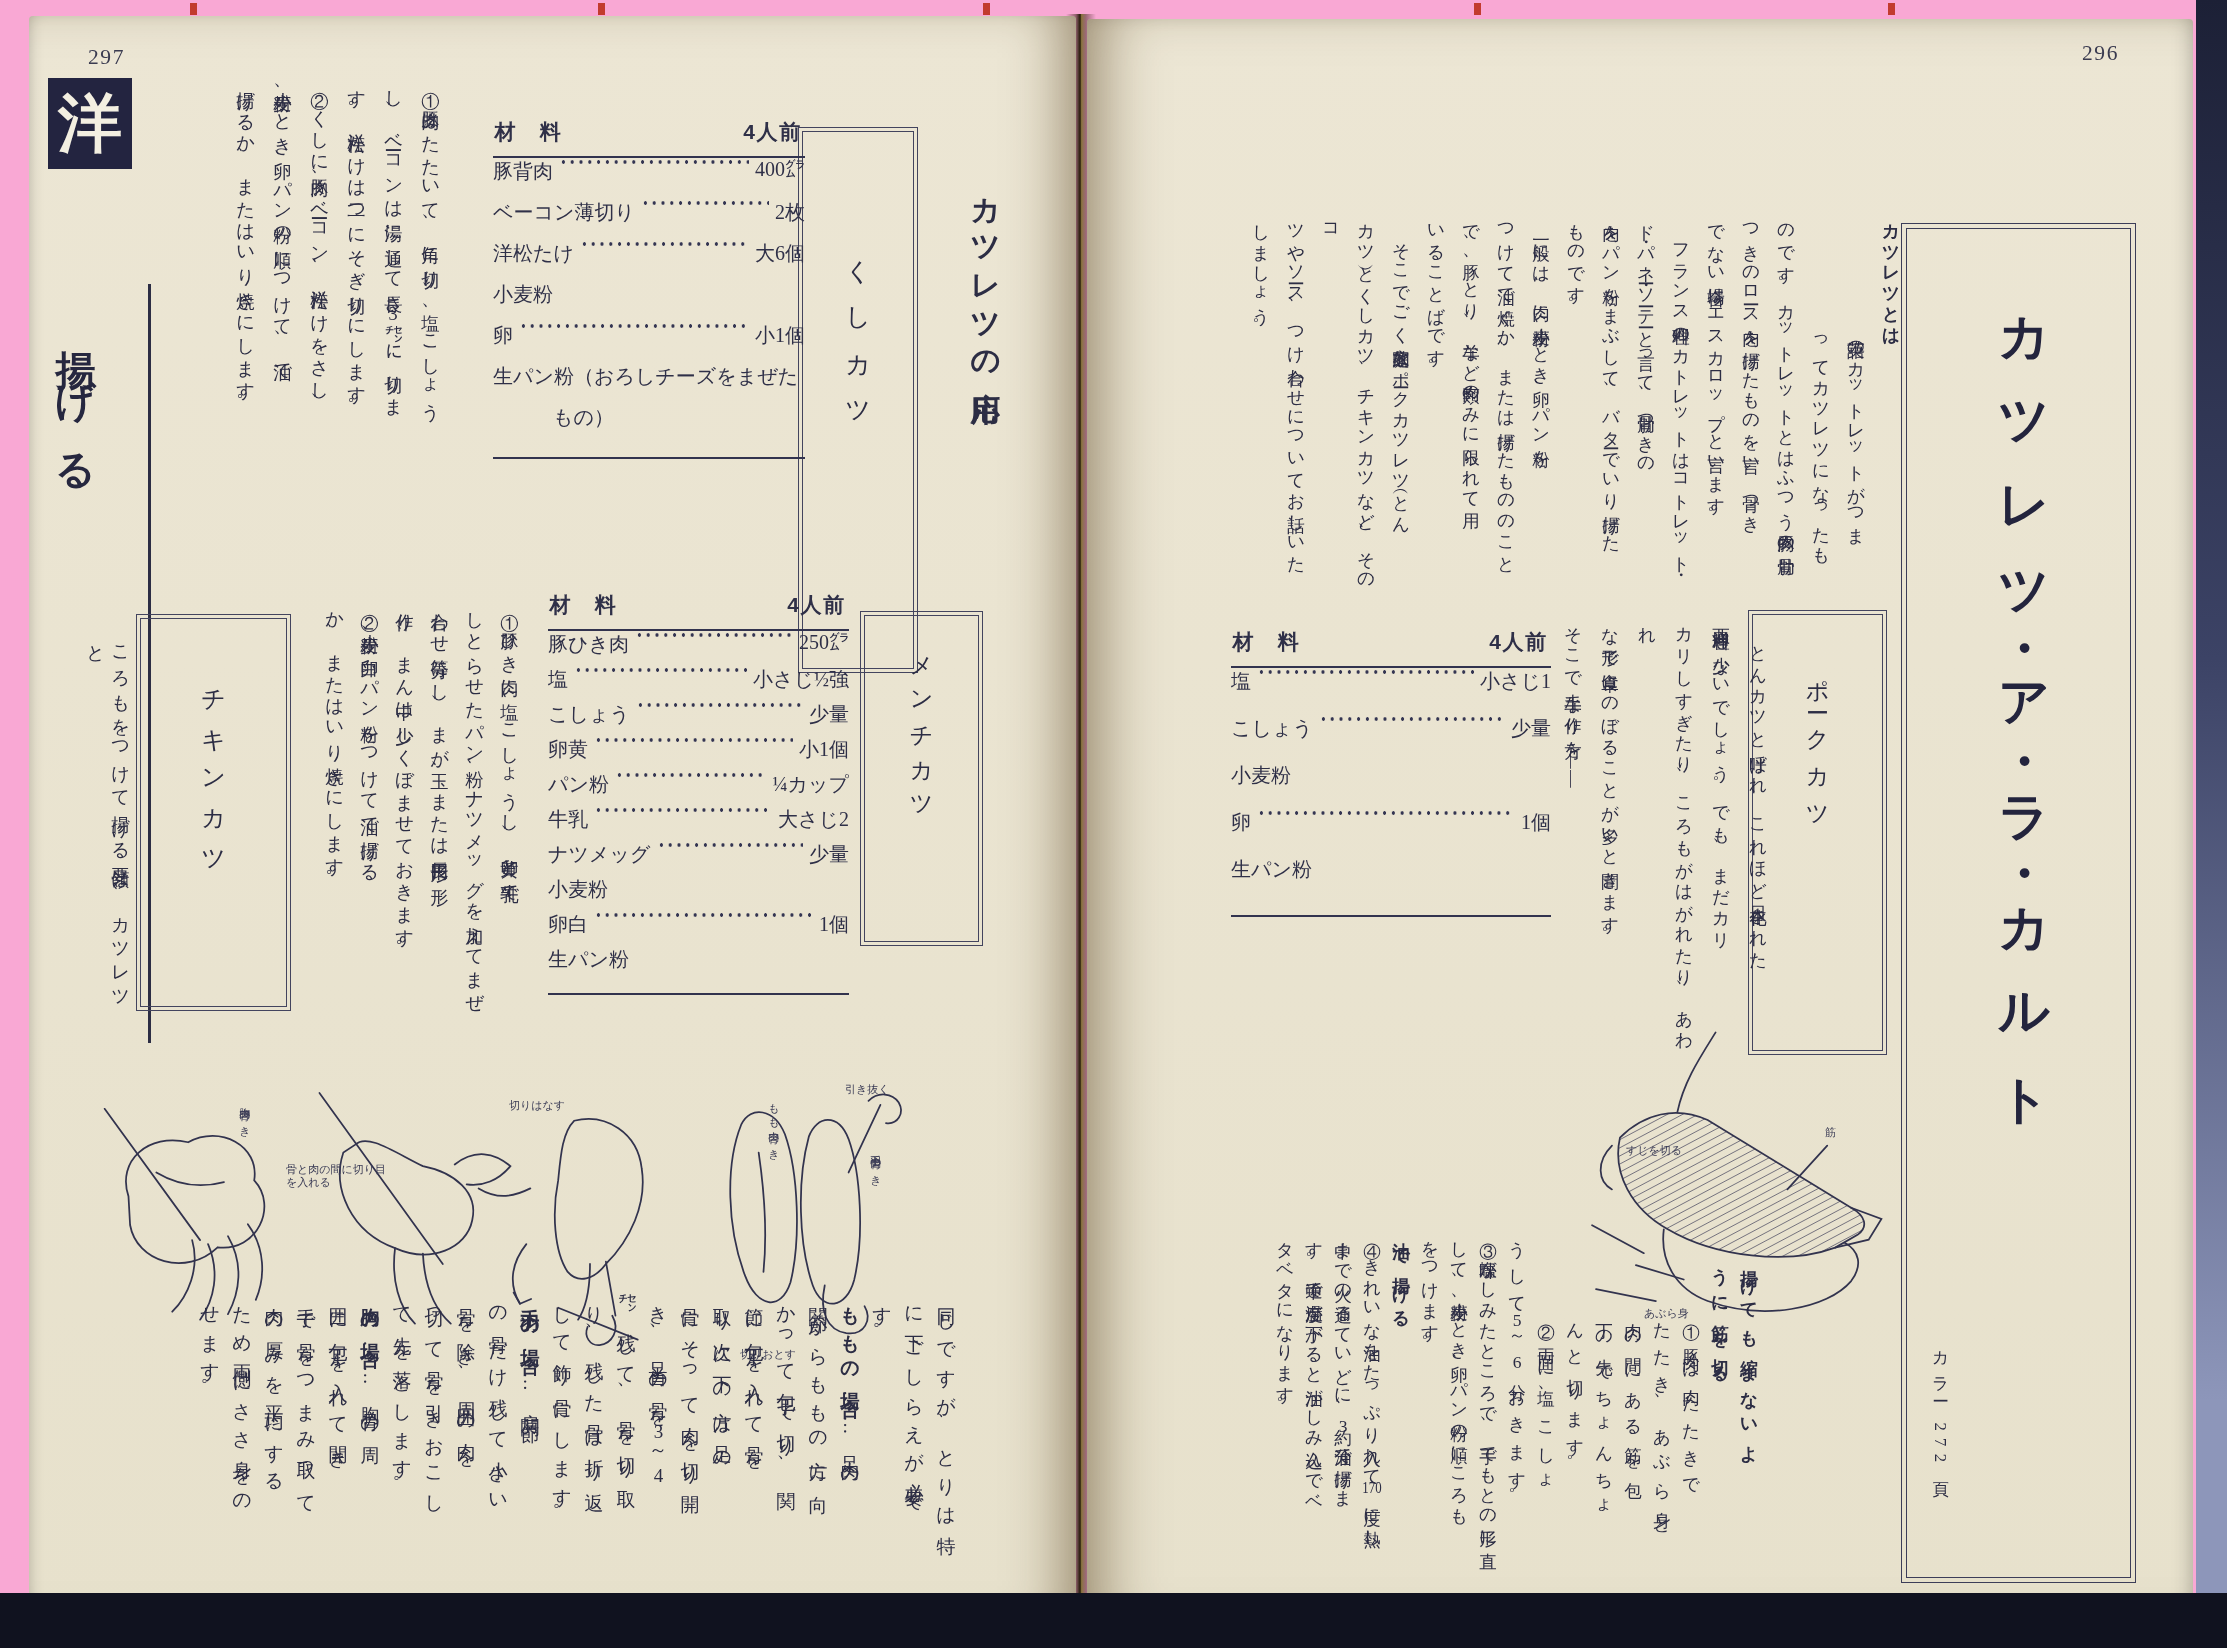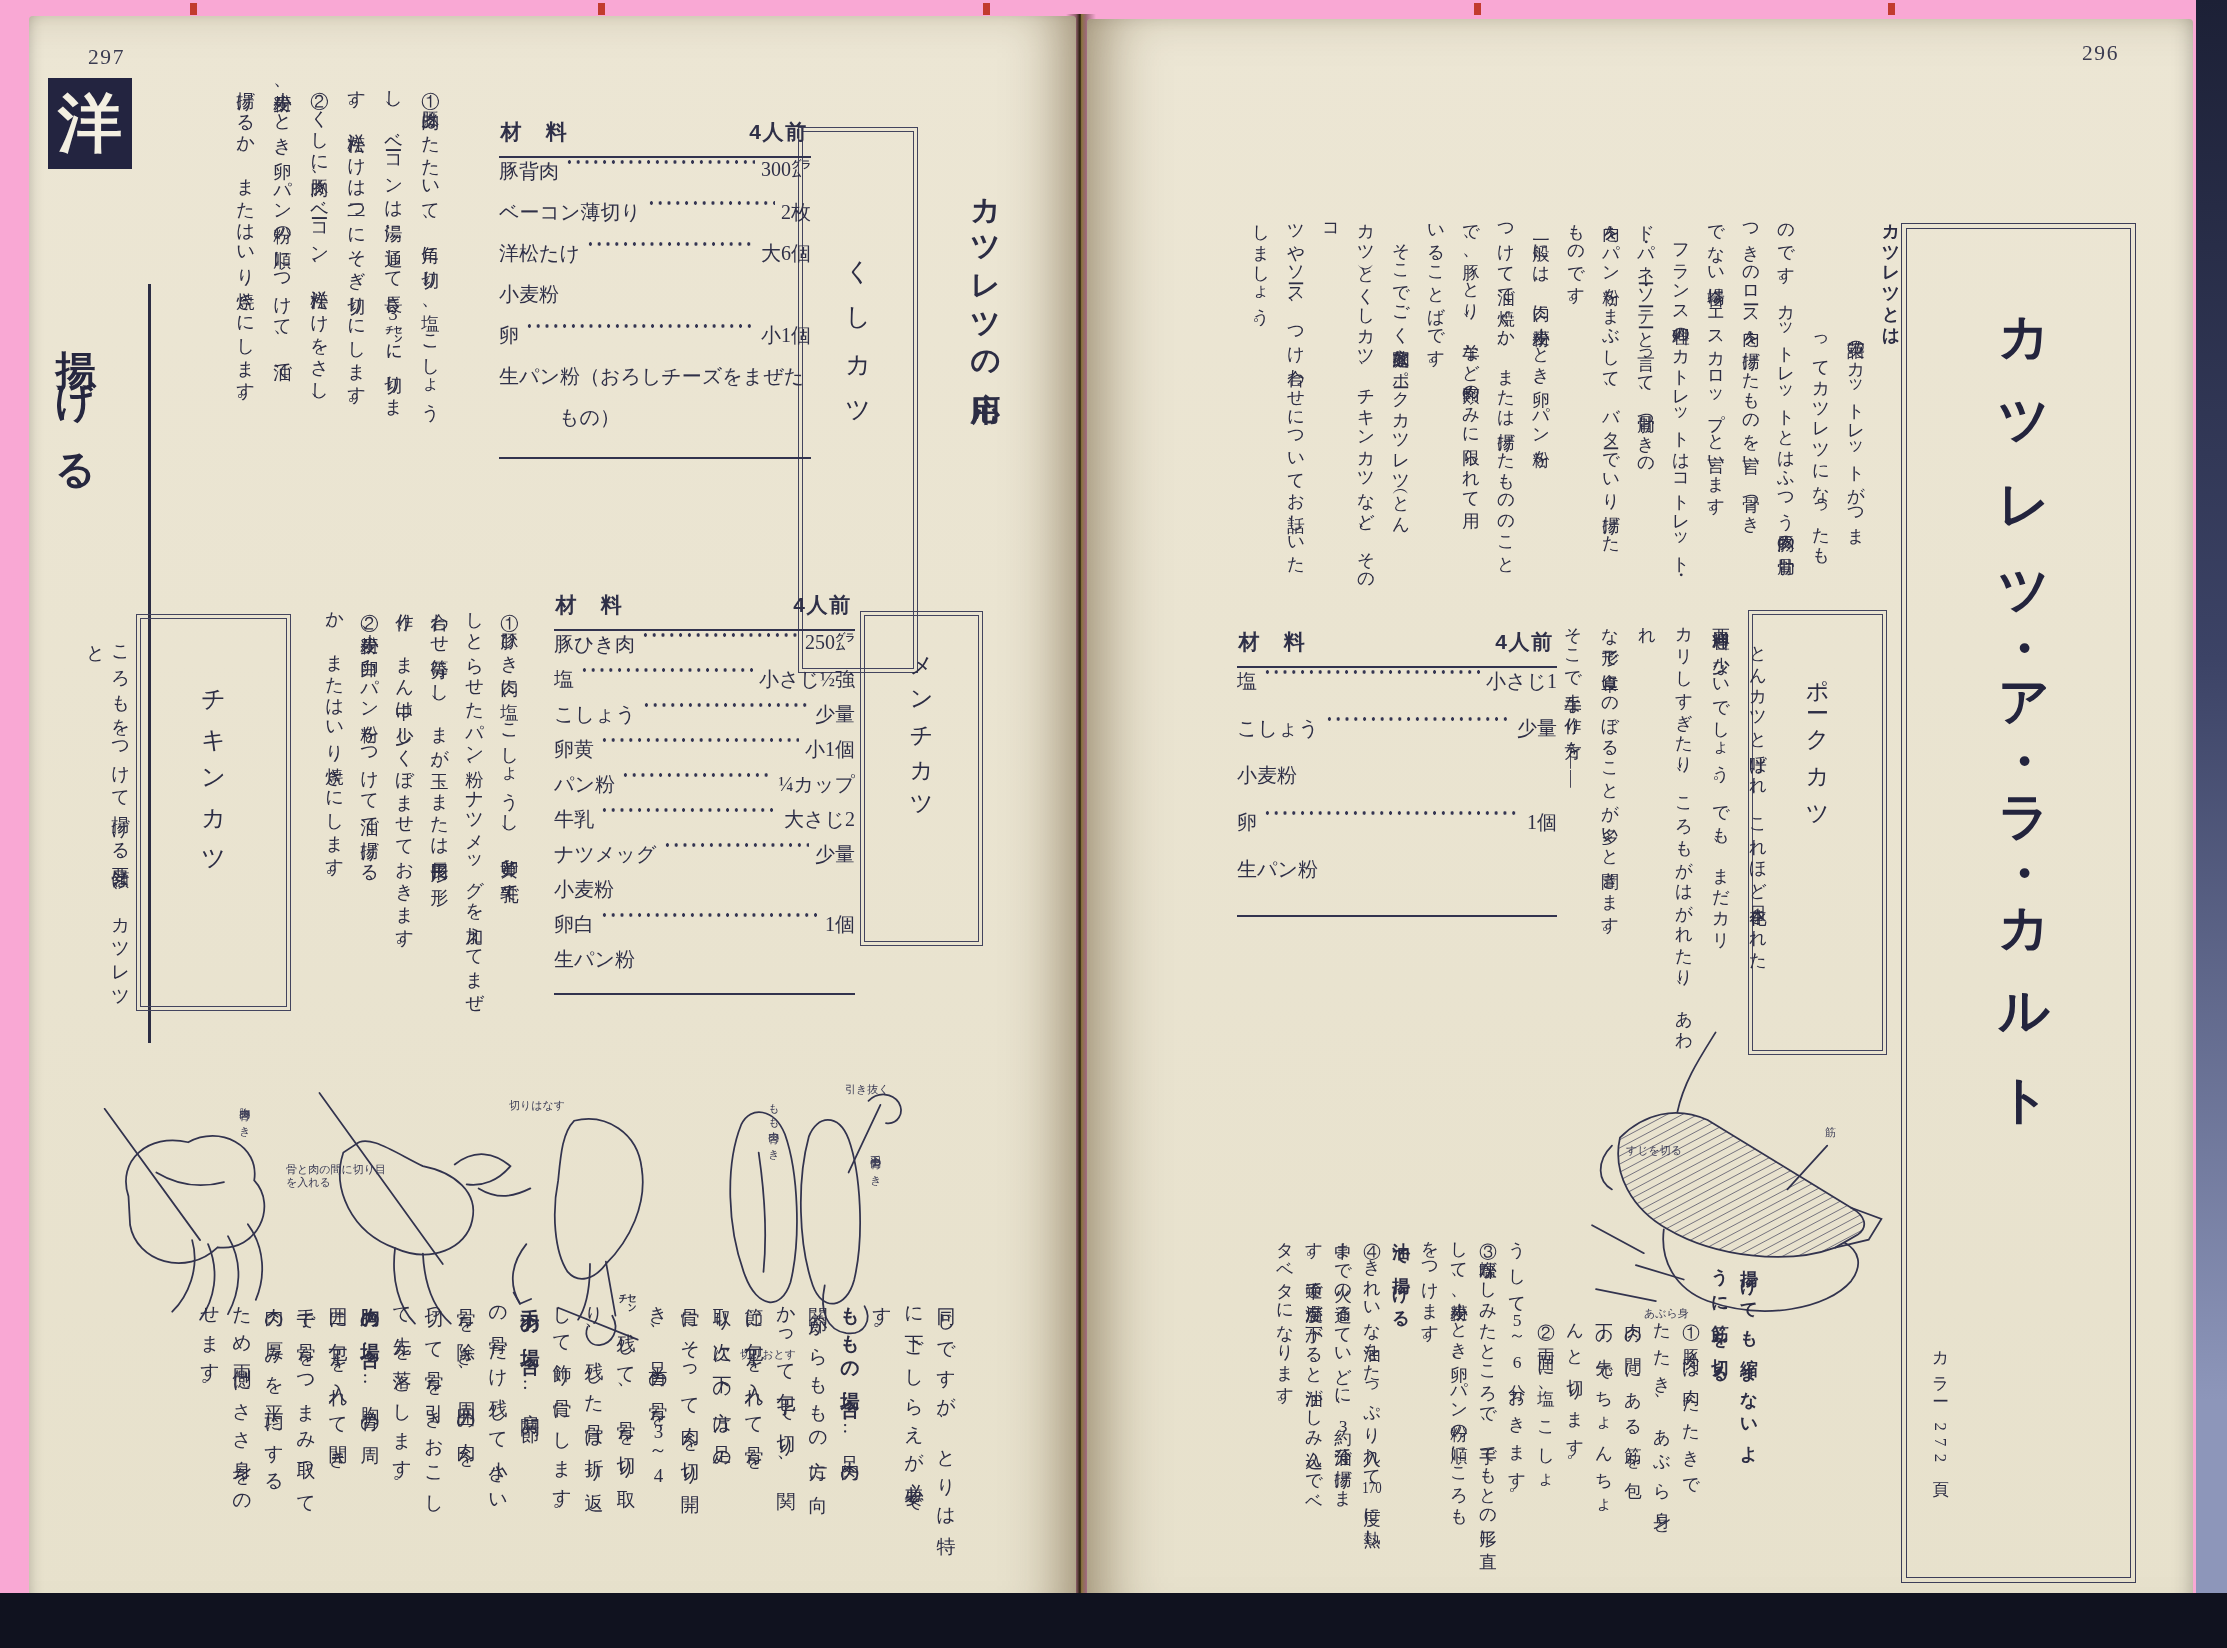--- a/index.html
+++ b/index.html
@@ -56,21 +56,21 @@
   #menchi-box .v{font-size:23px;letter-spacing:8.8px;margin-top:24px;}
   #pork-box{left:1752px;top:614px;width:129px;height:435px;}
   #pork-box .v{font-size:23px;letter-spacing:12px;margin-top:48px;}
   #title-box{left:1906px;top:228px;width:223px;height:1348px;border:1.6px solid #3c3d58;
              outline:0.8px solid #3c3d58;outline-offset:4px;position:absolute;}
   #title-text{position:absolute;left:1989px;top:281px;font-size:51px;letter-spacing:27px;
               color:#23243d;font-weight:600;}
   #color-ref{position:absolute;left:1929px;top:1339px;font-size:16.7px;letter-spacing:7.2px;}
 
   
-  .itable{position:absolute;font-size:20px;color:#2f3048;margin-left:6px;}
+  .itable{position:absolute;font-size:20px;color:#2f3048;}
   .thead{display:flex;justify-content:space-between;align-items:baseline;padding:0 3.2px 9.6px 1.6px;
          border-bottom:2px solid #32334e;font-family:"Liberation Sans","DejaVu Sans",sans-serif;
          font-weight:700;font-size:21px;letter-spacing:1.6px;}
   .irow{display:flex;align-items:flex-start;height:var(--rh);}
   .iname{white-space:pre;}
   .iamt{white-space:nowrap;}
   .dots{flex:1;min-width:21px;margin:0 6.4px 7.2px;height:8px;
         background:radial-gradient(circle,#343552 1.6px,rgba(0,0,0,0) 1.9px) 0 50%/8.8px 8px repeat-x;}
   .tfoot{border-bottom:2px solid #32334e;margin-top:12.8px;}
   #kushi-table{left:493px;top:118px;width:312px;--rh:41px;}
@@ -117,21 +117,21 @@
 
   <div class="itable" id="kushi-table">
     <div class="thead">
       <span>材　料</span>
       <span class="serv">4人前</span>
     </div>
     <div>
         <div class="irow">
           <span class="iname">豚背肉</span>
           <span class="dots"></span>
-          <span class="iamt">300㌘</span>
+          <span class="iamt">400㌘</span>
         </div>
         <div class="irow">
           <span class="iname">ベーコン薄切り</span>
           <span class="dots"></span>
           <span class="iamt">2枚</span>
         </div>
         <div class="irow">
           <span class="iname">洋松たけ</span>
           <span class="dots"></span>
           <span class="iamt">大6個</span>

